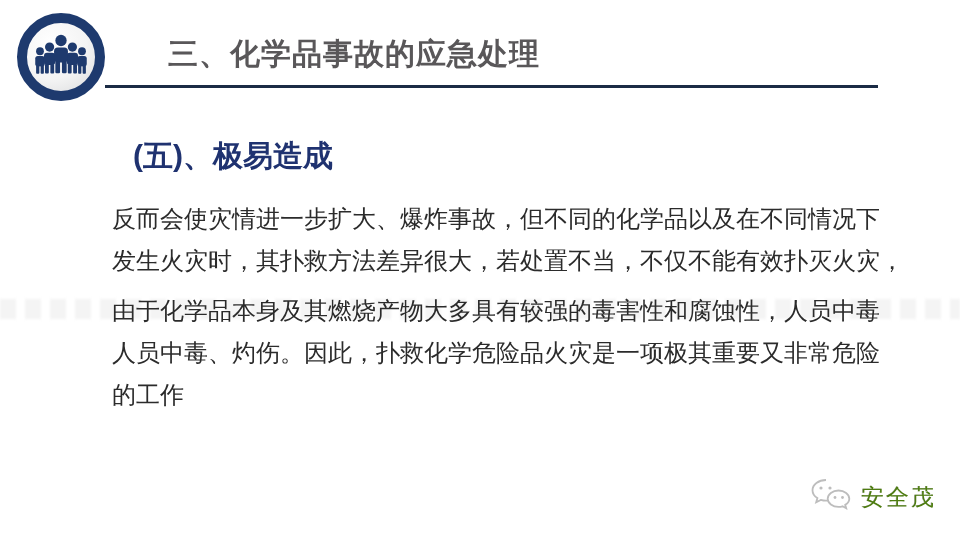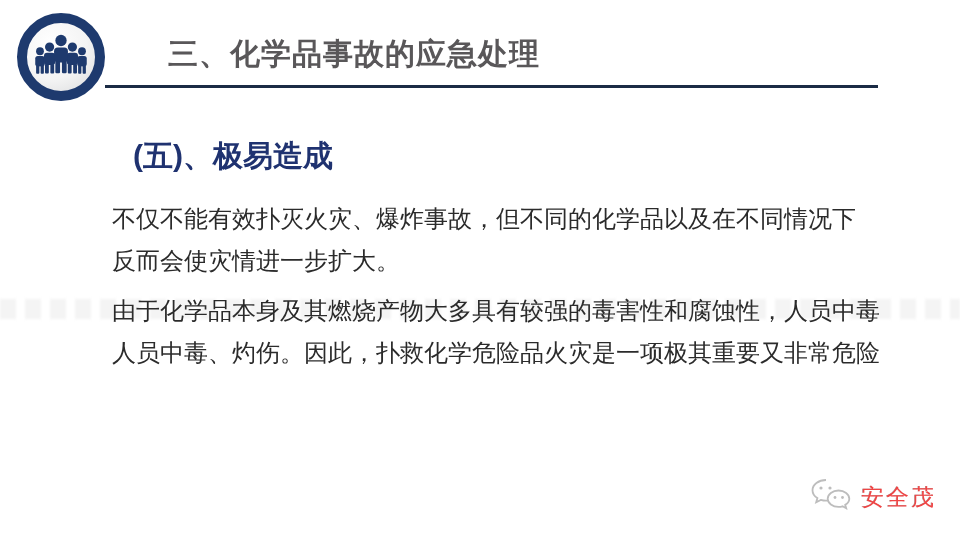--- a/index.html
+++ b/index.html
@@ -57,21 +57,21 @@
     pointer-events:none;
   }
 
   
   .brand{
     position:absolute;right:24px;top:477px;
     display:flex;align-items:center;gap:8px;
     color:#bdbdbd;
   }
   .brand-label{
-    font-size:23px;letter-spacing:2px;color:#ef4444;
+    font-size:23px;letter-spacing:2px;color:#4d7c0f;
     text-shadow:0.5px 0.5px 0 #ffffff, -0.5px -0.5px 0 #a8a8a8;
   }
   .brand svg{width:44px;height:36px;}
 </style>
 </head>
 <body>
 
 <div class="slide">
 
   <div class="logo-circle">
@@ -94,26 +94,27 @@
 
   <div class="page-title">三、化学品事故的应急处理</div>
   <div class="header-rule"></div>
 
   <div class="section-title">(五)、极易造成</div>
 
   <div class="watermark-band"></div>
 
   <div class="body-text">
     <div class="paragraph">
-      <div class="t-line">不仅不能有效扑灭火灾、爆炸事故，但不同的化学品以及在不同情况下</div>
-      <div class="t-line">反而会使灾情进一步扩大。</div>
+      <div class="t-line">反而会使灾情进一步扩大、爆炸事故，但不同的化学品以及在不同情况下</div>
+      <div class="t-line">发生火灾时，其扑救方法差异很大，若处置不当，不仅不能有效扑灭火灾，</div>
     </div>
     <div class="paragraph">
       <div class="t-line">由于化学品本身及其燃烧产物大多具有较强的毒害性和腐蚀性，人员中毒</div>
       <div class="t-line">人员中毒、灼伤。因此，扑救化学危险品火灾是一项极其重要又非常危险</div>
+      <div class="t-line">的工作</div>
     </div>
   </div>
 
   <div class="brand">
     <span>
       <svg viewBox="0 0 44 36" aria-hidden="true">
         <g fill="none" stroke="#bdbdbd" stroke-width="1.8">
           <path d="M17 3 C9.5 3 3.5 7.6 3.5 13.2 c0 3.2 1.9 6 4.9 7.9 l-1.2 4.2 4.6-2.4 c1.6 0.5 3.4 0.8 5.2 0.8 0.6 0 1.2 0 1.8-0.1"></path>
           <path d="M29.5 13.5 c-6 0-10.8 3.7-10.8 8.2 0 4.5 4.8 8.2 10.8 8.2 1.4 0 2.8-0.2 4-0.6 l3.7 1.9 -1-3.4 c2.5-1.5 4.1-3.7 4.1-6.1 0-4.5-4.8-8.2-10.8-8.2z"></path>
         </g>

